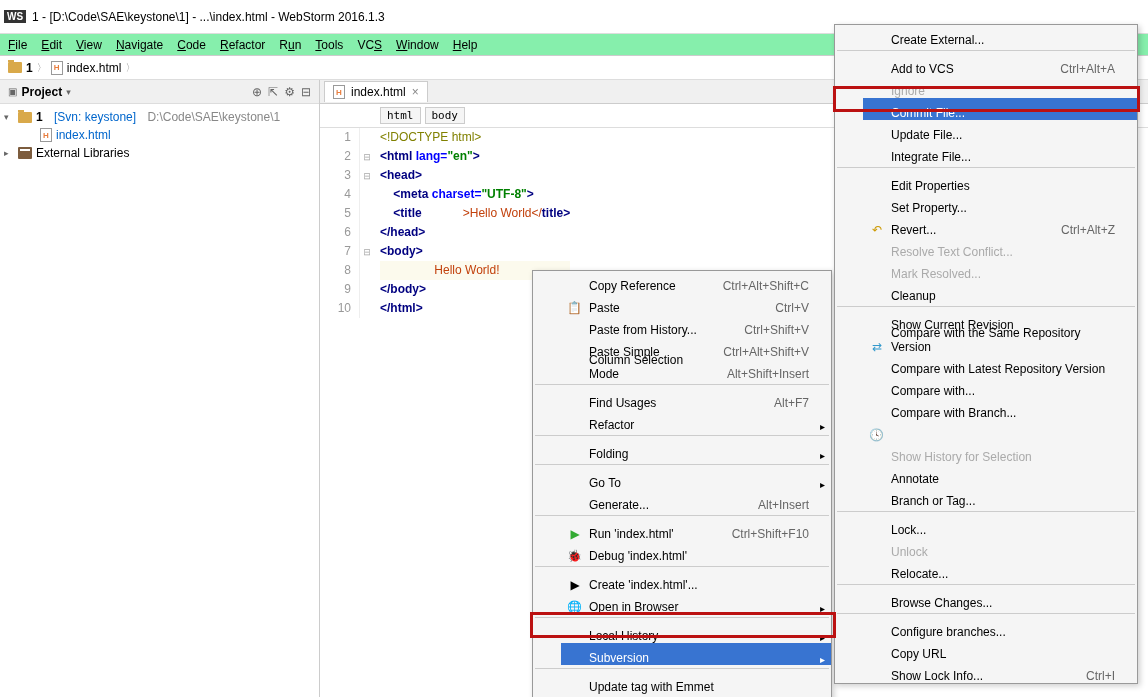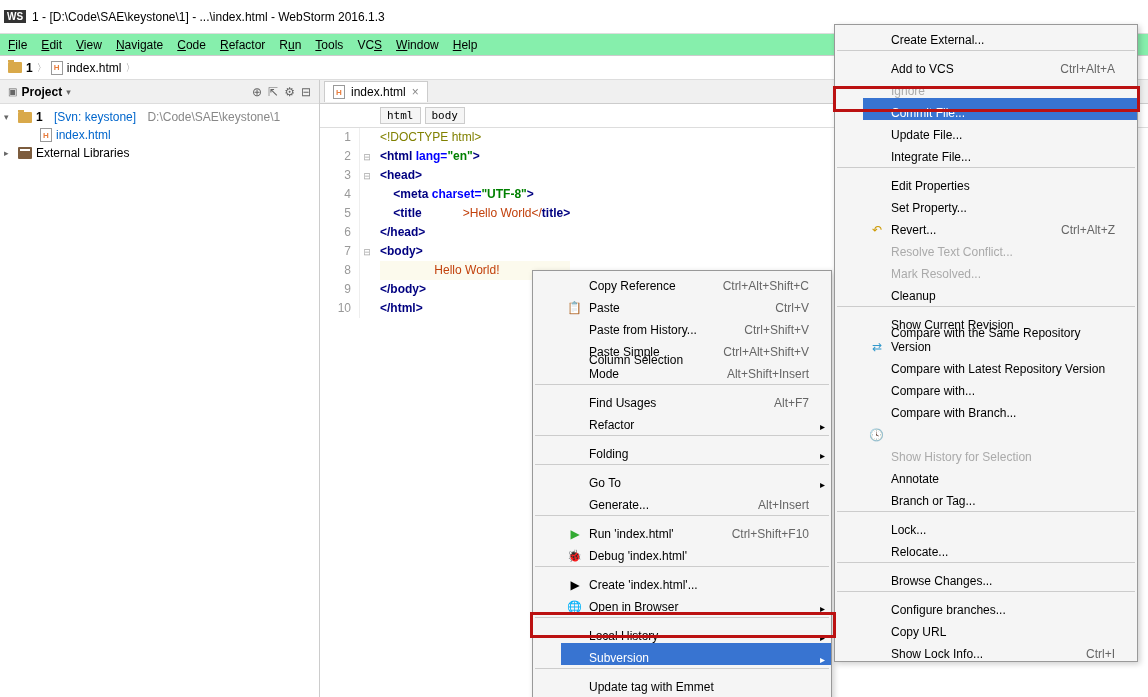--- a/index.html
+++ b/index.html
@@ -342,20 +342,23 @@
     <div class="menu-item">
       <span class="lbl">Annotate</span>
     </div>
     <div class="menu-item">
       <span class="lbl">Branch or Tag...</span>
     </div>
     <div class="menu-sep"></div>
     <div class="menu-item">
       <span class="lbl">Lock...</span>
     </div>
+    <div class="menu-item disabled">
+      <span class="lbl">Unlock</span>
+    </div>
     <div class="menu-item">
       <span class="lbl">Relocate...</span>
     </div>
     <div class="menu-sep"></div>
     <div class="menu-item">
       <span class="lbl">Browse Changes...</span>
     </div>
     <div class="menu-sep"></div>
     <div class="menu-item">
       <span class="lbl">Configure branches...</span>

